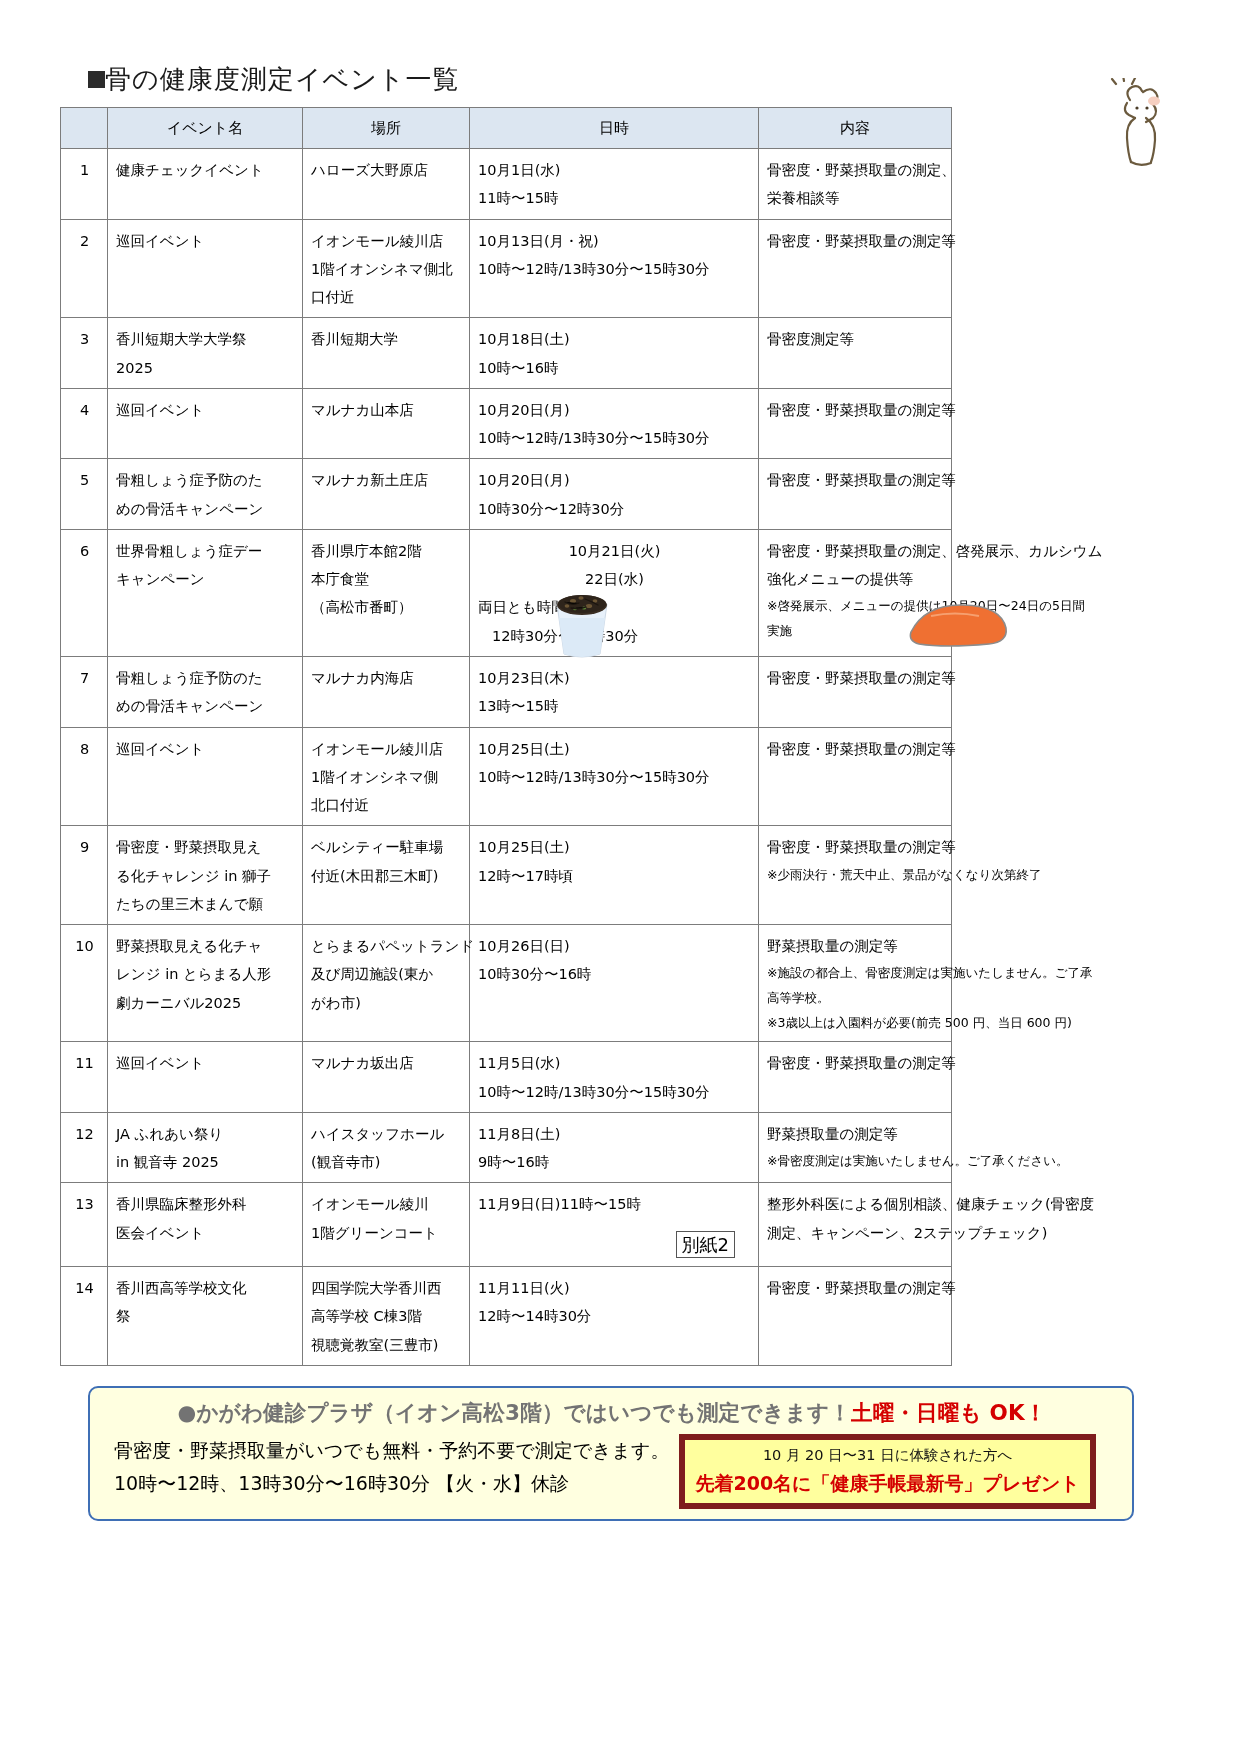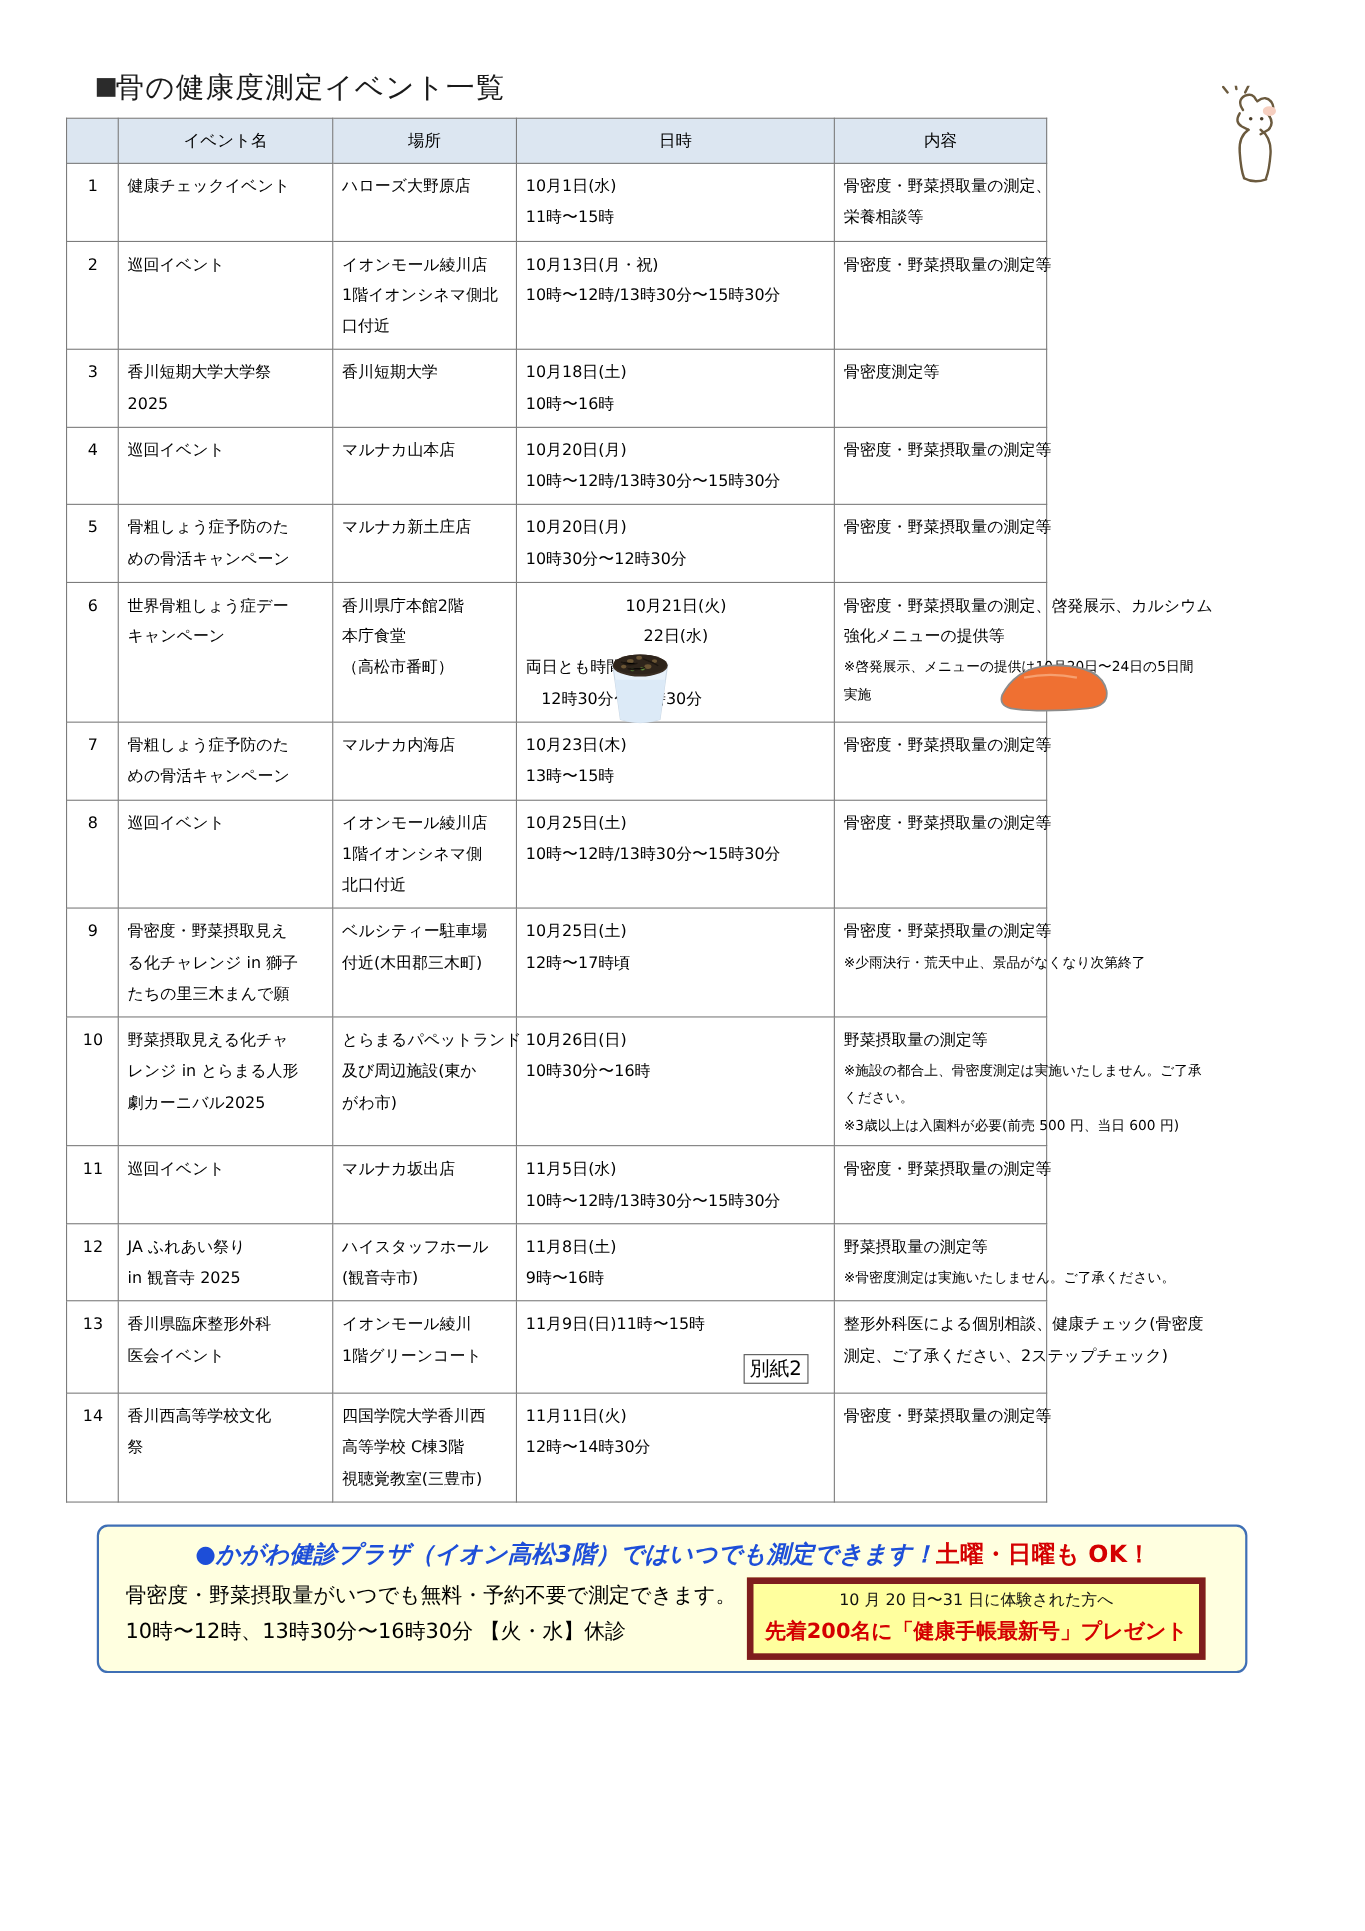--- a/index.html
+++ b/index.html
@@ -69,21 +69,21 @@
   .banner{
     position:absolute;left:88px;top:1386px;
     width:1046px;height:135px;
     background:#ffffe0;
     border:2px solid #3f6fb5;
     border-radius:10px;
     box-sizing:border-box;
     padding:10px 14px 0 16px;
   }
   .banner-head{text-align:center;font-size:21.5px;font-weight:bold;letter-spacing:.01em;white-space:nowrap;}
-  .banner-head .blue{color:#1d4ed8;font-style:italic;}
+  .banner-head .blue{color:#737373;}
   .banner-head .red{color:#d40000;}
   .banner-body{display:flex;align-items:flex-start;margin-top:7px;}
   .banner-left{font-size:19px;line-height:1.75;white-space:nowrap;padding-left:8px;}
   .banner-right{
     margin-left:10px;
     background:#ffff9e;
     border:6px solid #7f1d1d;
     padding:5px 10px 6px 10px;
     text-align:center;
     white-space:nowrap;
@@ -304,21 +304,21 @@
             <div>及び周辺施設(東か</div>
             <div>がわ市)</div>
           </td>
           <td class="c-date cell-lines">
             <div>10月26日(日)</div>
             <div>10時30分〜16時</div>
           </td>
           <td class="c-desc cell-lines">
             <div>野菜摂取量の測定等</div>
             <div class="small">※施設の都合上、骨密度測定は実施いたしません。ご了承</div>
-            <div class="small">ください。</div>
+            <div class="small">高等学校。</div>
             <div class="small">※3歳以上は入園料が必要(前売 500 円、当日 600 円)</div>
           </td>
         </tr>
         <tr>
           <td class="c-no">11</td>
           <td class="c-name cell-lines">
             <div>巡回イベント</div>
           </td>
           <td class="c-place cell-lines">
             <div>マルナカ坂出店</div>
@@ -359,21 +359,21 @@
           <td class="c-place cell-lines">
             <div>イオンモール綾川</div>
             <div>1階グリーンコート</div>
           </td>
           <td class="c-date cell-lines">
             <div>11月9日(日)11時〜15時</div>
             <div class="date-tag-row"><span class="tag-box">別紙2</span></div>
           </td>
           <td class="c-desc cell-lines">
             <div>整形外科医による個別相談、健康チェック(骨密度</div>
-            <div>測定、ご了承ください、2ステップチェック)</div>
+            <div>測定、キャンペーン、2ステップチェック)</div>
           </td>
         </tr>
         <tr>
           <td class="c-no">14</td>
           <td class="c-name cell-lines">
             <div>香川西高等学校文化</div>
             <div>祭</div>
           </td>
           <td class="c-place cell-lines">
             <div>四国学院大学香川西</div>

